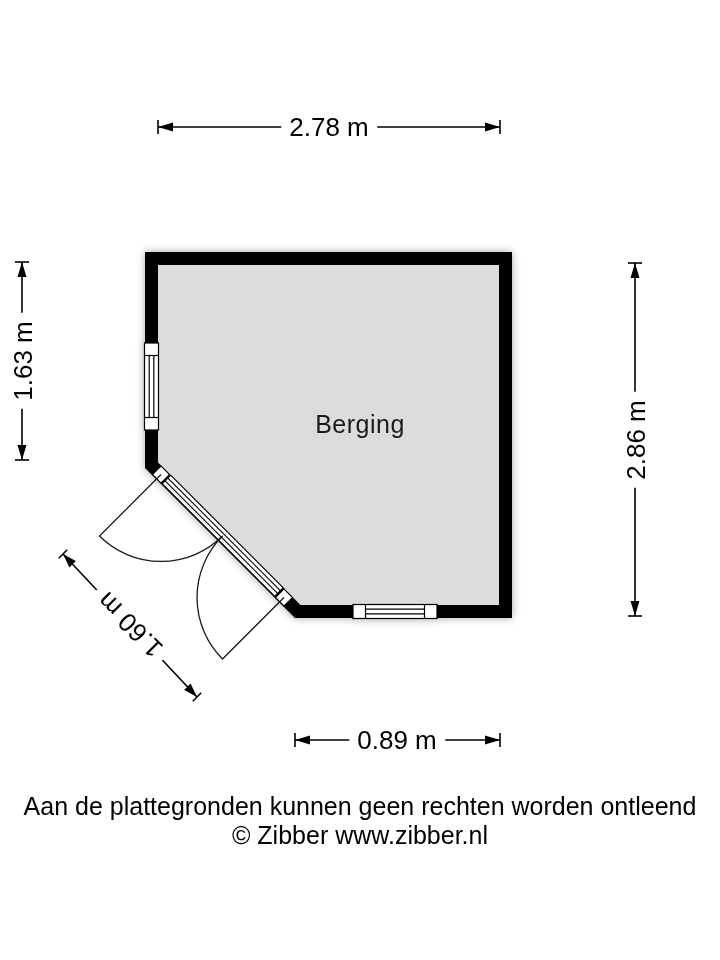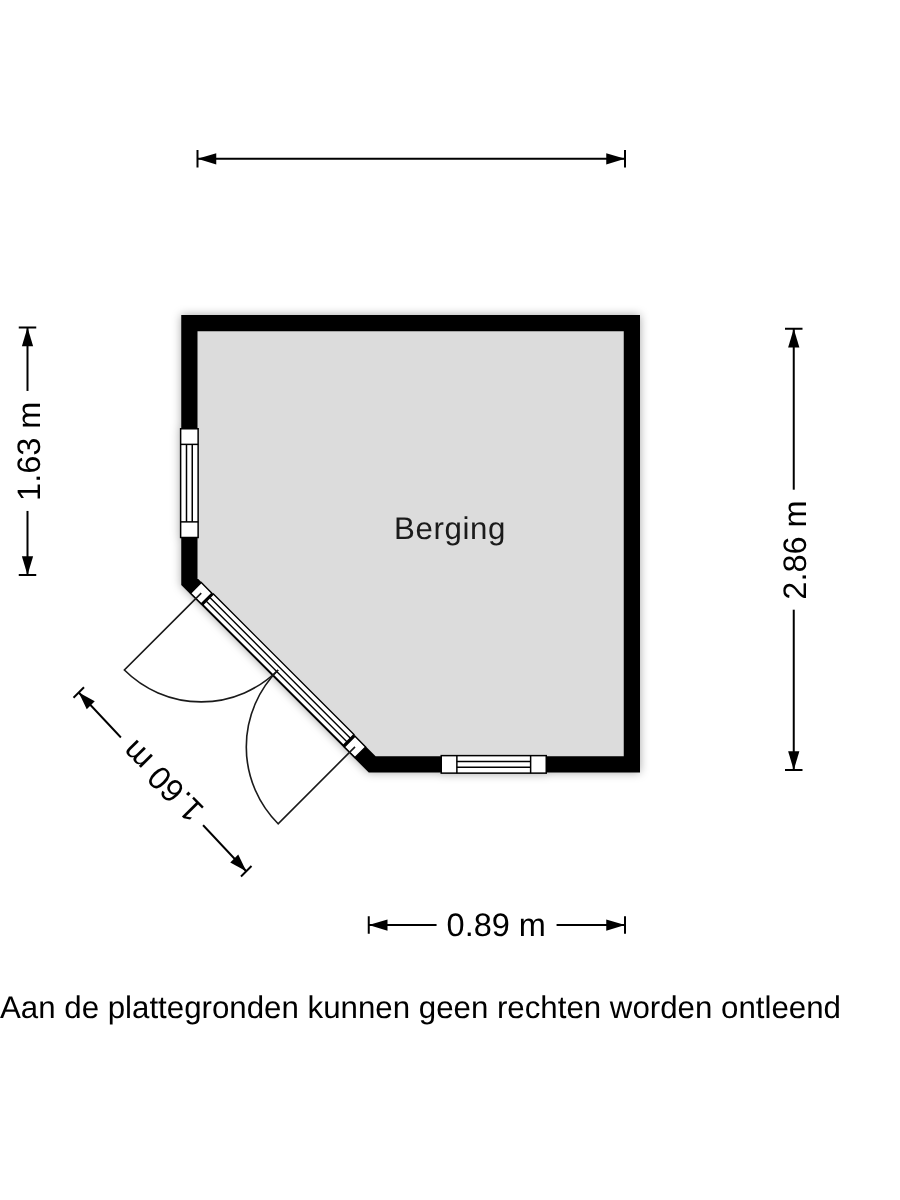--- a/index.html
+++ b/index.html
@@ -14,21 +14,21 @@
     padding:0 8px; white-space:nowrap; transform:translate(-50%,-50%);
     line-height:30px;
   }
   .dim-label.rot-ccw { transform:translate(-50%,-50%) rotate(-90deg); }
   .dim-label.rot-diag { transform:translate(-50%,-50%) rotate(225deg); }
   #room-label {
     position:absolute; left:360px; top:424px; transform:translate(-50%,-50%);
     font-size:25px; color:#1b1b1b; letter-spacing:0.5px; white-space:nowrap;
   }
   #footer {
-    position:absolute; left:0; top:792px; width:720px; 
+    position:absolute; left:0; top:792px; width:720px; text-align:center;
     font-size:25px; line-height:29px; color:#000000;
   }
 </style>
 </head>
 <body>
 
 <div id="canvas">
 
   <svg id="plan-svg" viewBox="0 0 720 960" xmlns="http://www.w3.org/2000/svg">
 
@@ -107,28 +107,30 @@
 
     <g stroke="#000000" stroke-width="1.6" fill="#000000">
       <line x1="63" y1="554" x2="197" y2="697"></line>
       <line x1="58.8" y1="558.2" x2="67.2" y2="549.8"></line>
       <line x1="192.8" y1="701.2" x2="201.2" y2="692.8"></line>
       <polygon points="63,554 75.8,561 69.4,567.4" stroke="none"></polygon>
       <polygon points="197,697 190.6,683.6 184.2,690" stroke="none"></polygon>
     </g>
   </svg>
 
+  <div class="dim-label" style="left:329px; top:127px;">2.78 m</div>
 
   <div class="dim-label rot-ccw" style="left:23px; top:361px;">1.63 m</div>
 
   <div class="dim-label rot-ccw" style="left:636px; top:440px;">2.86 m</div>
 
   <div class="dim-label" style="left:397px; top:740px;">0.89 m</div>
 
   <div class="dim-label rot-diag" style="left:130px; top:625px;">1.60 m</div>
 
   <div id="room-label">Berging</div>
 
   <div id="footer">
     <div>Aan de plattegronden kunnen geen rechten worden ontleend</div>
+    <div>© Zibber www.zibber.nl</div>
   </div>
 
 </div>
 
 </body></html>

